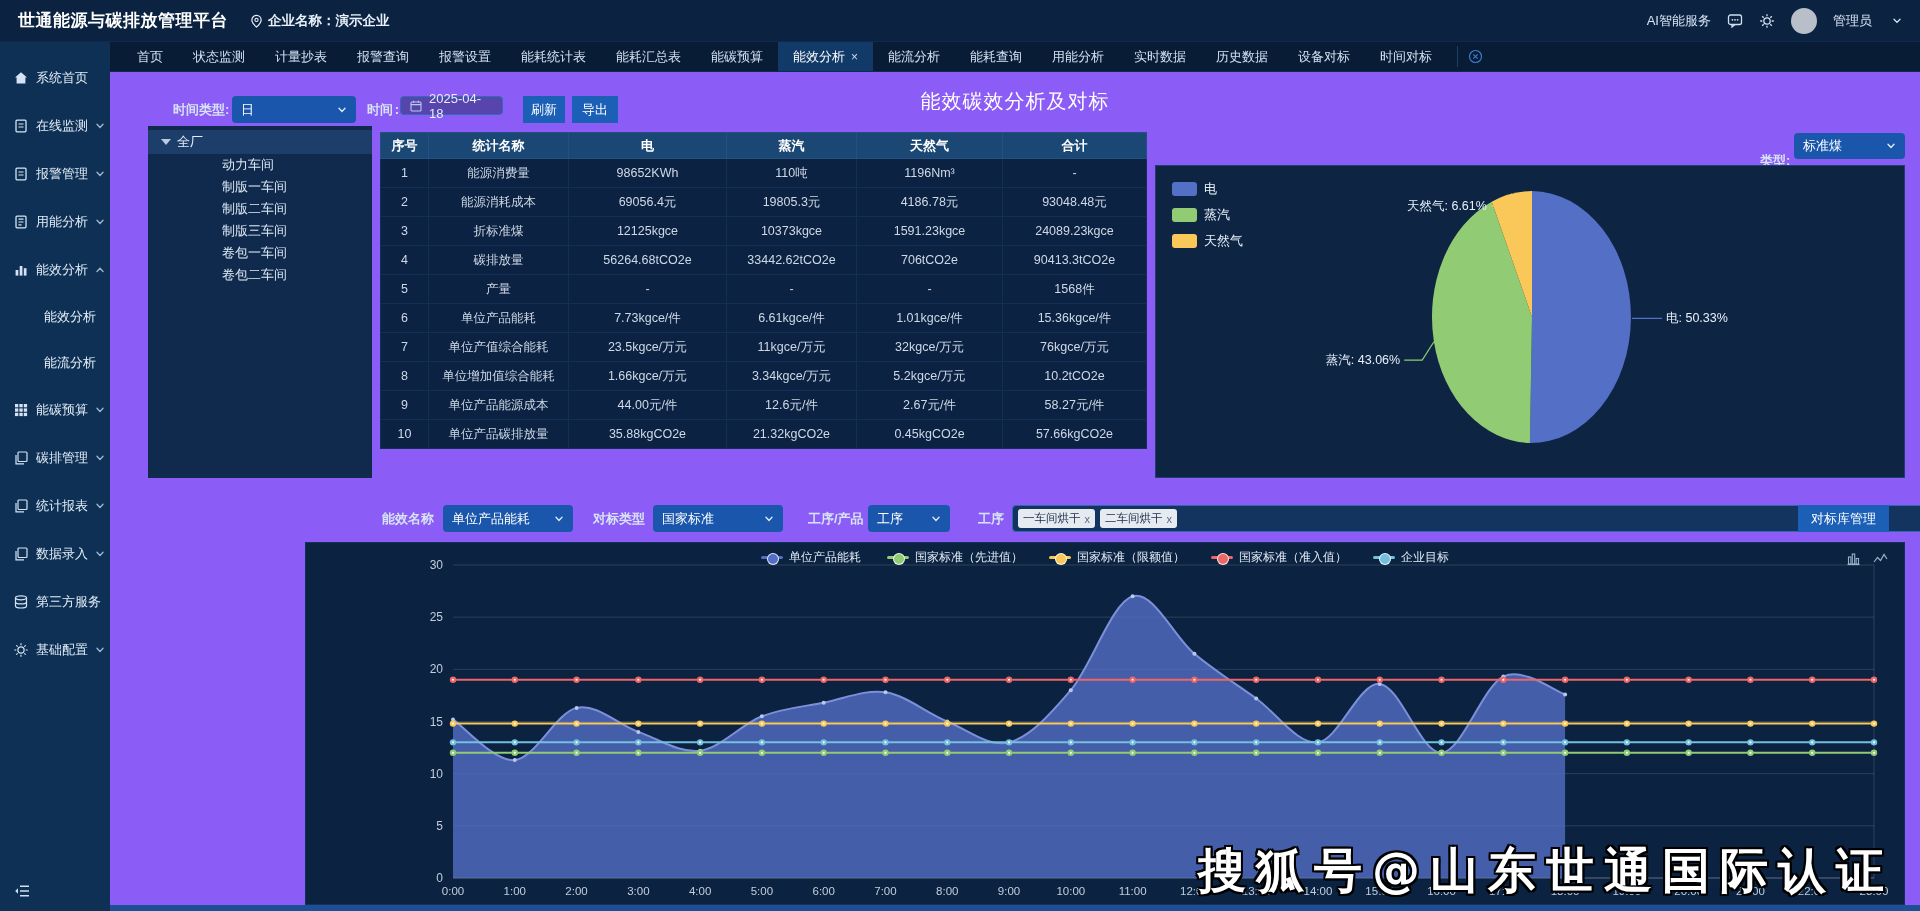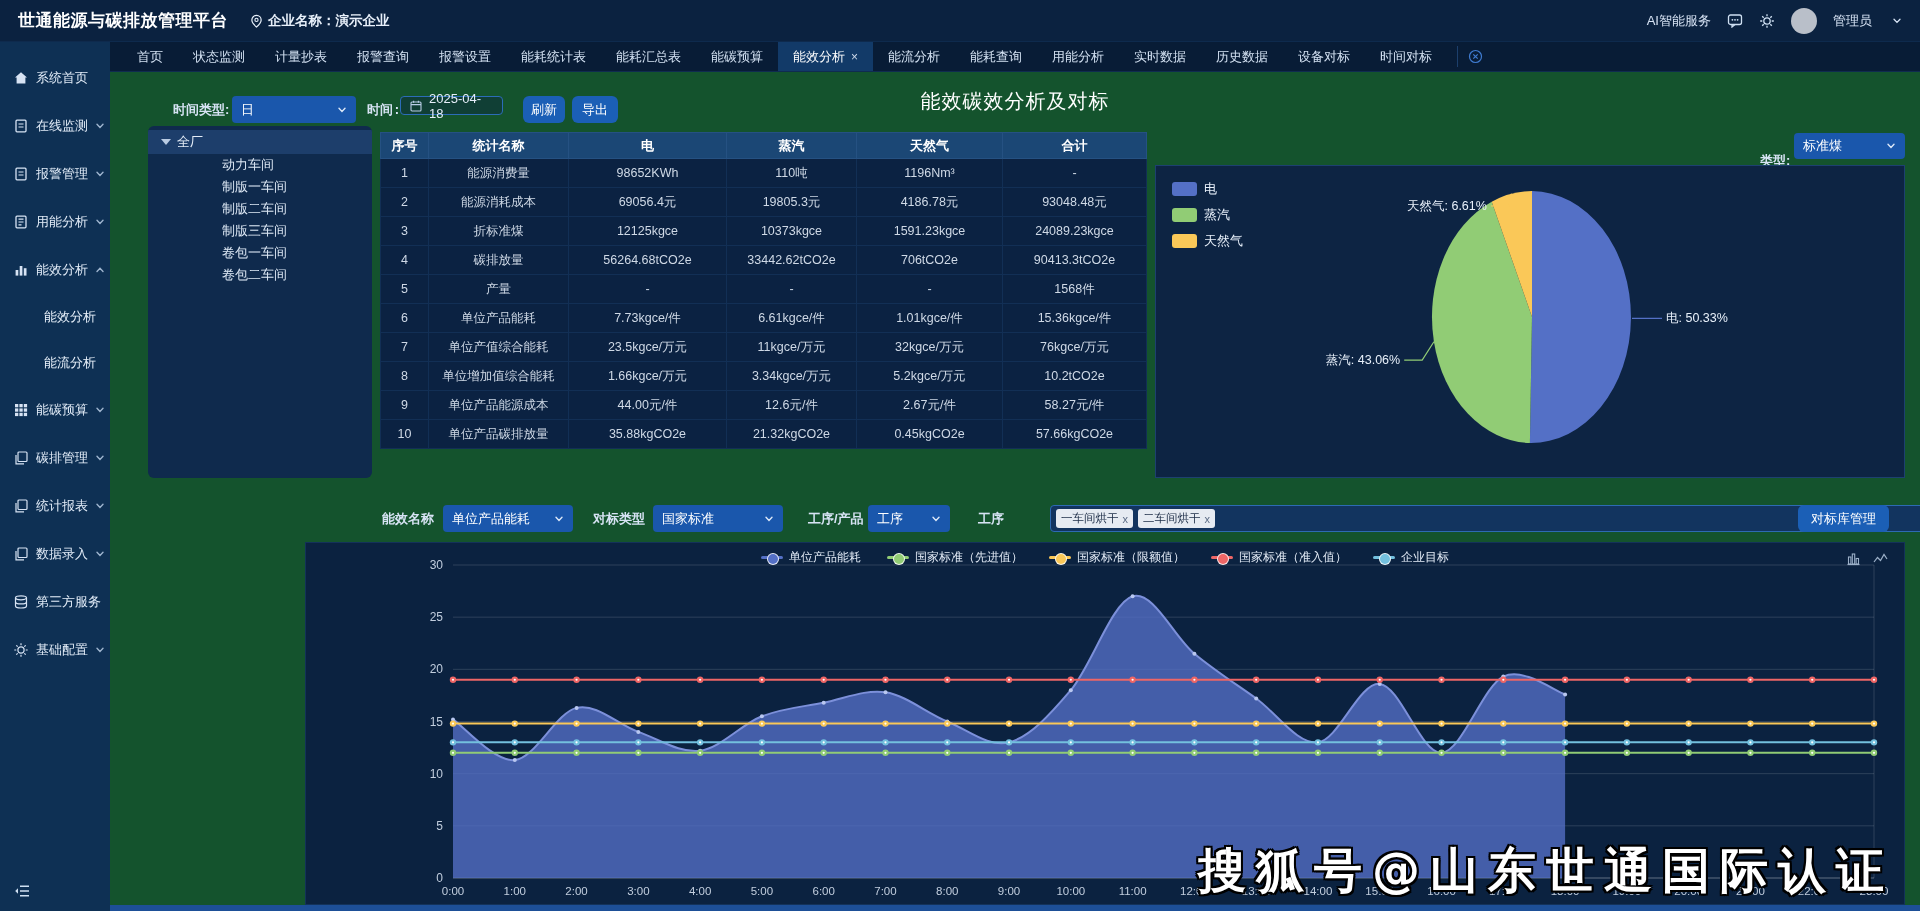--- a/index.html
+++ b/index.html
@@ -29,33 +29,33 @@
   .main { flex:1; display:flex; flex-direction:column; background:#081b33; }
   .tabbar { height:30px; background:#081c36; display:flex; align-items:stretch; padding-left:12px;
     border-bottom:1px solid #0f2c50; }
   .tab { display:flex; align-items:center; padding:0 15px; color:#d3e1f2; font-size:13px;
     cursor:pointer; white-space:nowrap; }
   .tab.active { background:#123a68; color:#fff; }
   .tab .tab-close { margin-left:6px; font-size:12px; color:#cdd9ea; }
   .tab-divider { width:1px; background:#1c3f6c; margin:4px 10px; }
   .tab-extra { display:flex; align-items:center; color:#3f7bd0; }
   
-  .content { position:relative; width:1810px; height:839px; background:#14532d;padding-left:38px; }
+  .content { position:relative; width:1810px; height:839px; background:#8b5cf6; }
   .abs { position:absolute; }
   .flabel { color:#d7e3f4; font-size:13px; height:27px; display:flex; align-items:center; font-weight:bold; }
   .dd { background:#1a57ac; border-radius:4px; color:#fff; font-size:13px; display:flex;
     align-items:center; justify-content:space-between; padding:0 9px; cursor:pointer; }
   .dd .caret { color:#dce8f8; display:flex; margin-left:6px; }
   .datebox { background:rgba(10,34,64,.4); border:1px solid #2c6cb8; border-radius:4px; color:#e6eefa;
     font-size:13px; display:flex; align-items:center; gap:7px; padding:0 9px; cursor:pointer; }
-  .btn { background:#1b5fb6; border:none; border-radius:6px; color:#fff; font-size:13px;
+  .btn { background:#1b5fb6; border:none; border-radius:0; color:#fff; font-size:13px;
     display:flex; align-items:center; justify-content:center; cursor:pointer; }
   .page-title { left:0; right:0; top:16px; text-align:center; color:#fff; font-size:20px; letter-spacing:1px; }
   
-  .tree-panel { background:#0f2a4d; padding-top:4px; font-size:13px; color:#e3ecf7; overflow:hidden;border-radius:6px; }
+  .tree-panel { background:#0f2a4d; padding-top:4px; font-size:13px; color:#e3ecf7; overflow:hidden; }
   .tree-root { height:24px; display:flex; align-items:center; gap:6px; padding-left:13px;
     background:#1d3e6b; cursor:pointer; }
   .tree-root .tri { width:0; height:0; border-left:5px solid transparent; border-right:5px solid transparent;
     border-top:6px solid #b9cbe2; }
   .tree-node { height:22px; display:flex; align-items:center; padding-left:74px; cursor:pointer; color:#dce7f4; }
   
   table.stats { border-collapse:collapse; table-layout:fixed; width:766px; }
   table.stats th { background:#1b4775; color:#fff; font-size:13px; font-weight:bold; height:26px;
     border:1px solid #255182; }
   table.stats td { background:#0b2242; color:#cfd9e6; font-size:12.5px; height:29px; text-align:center;

